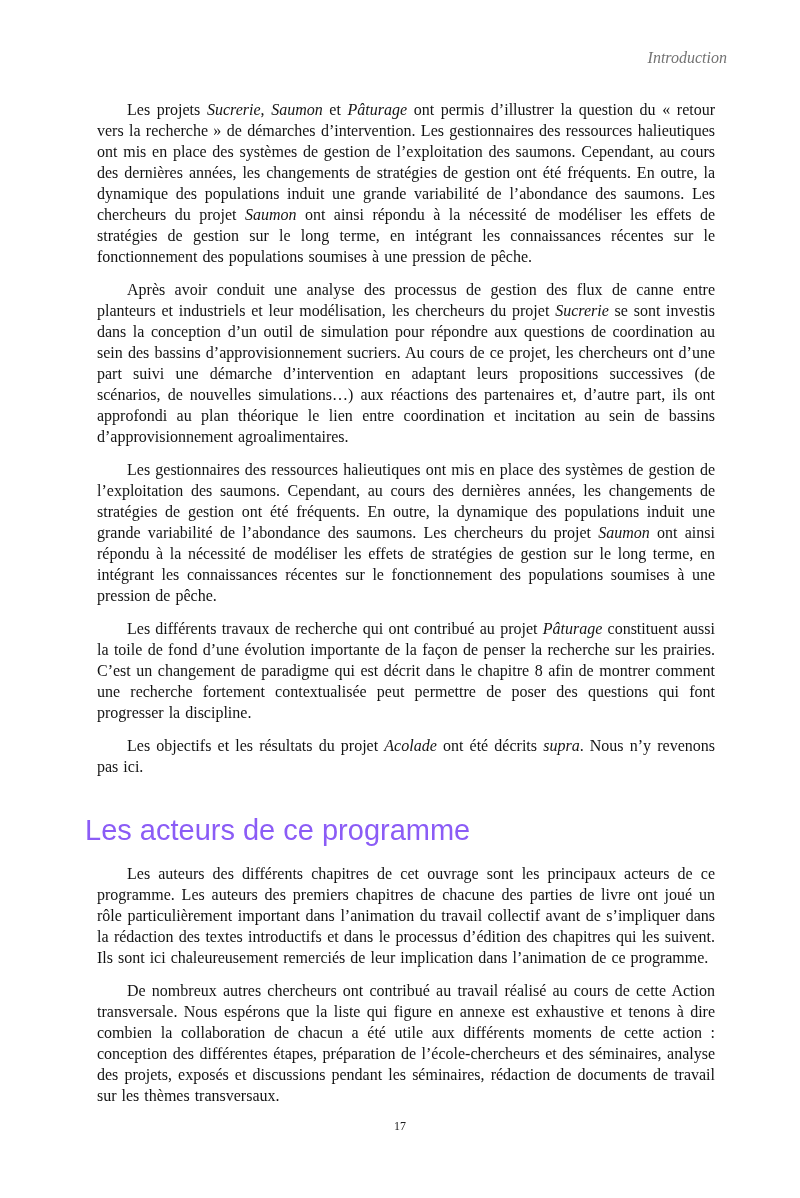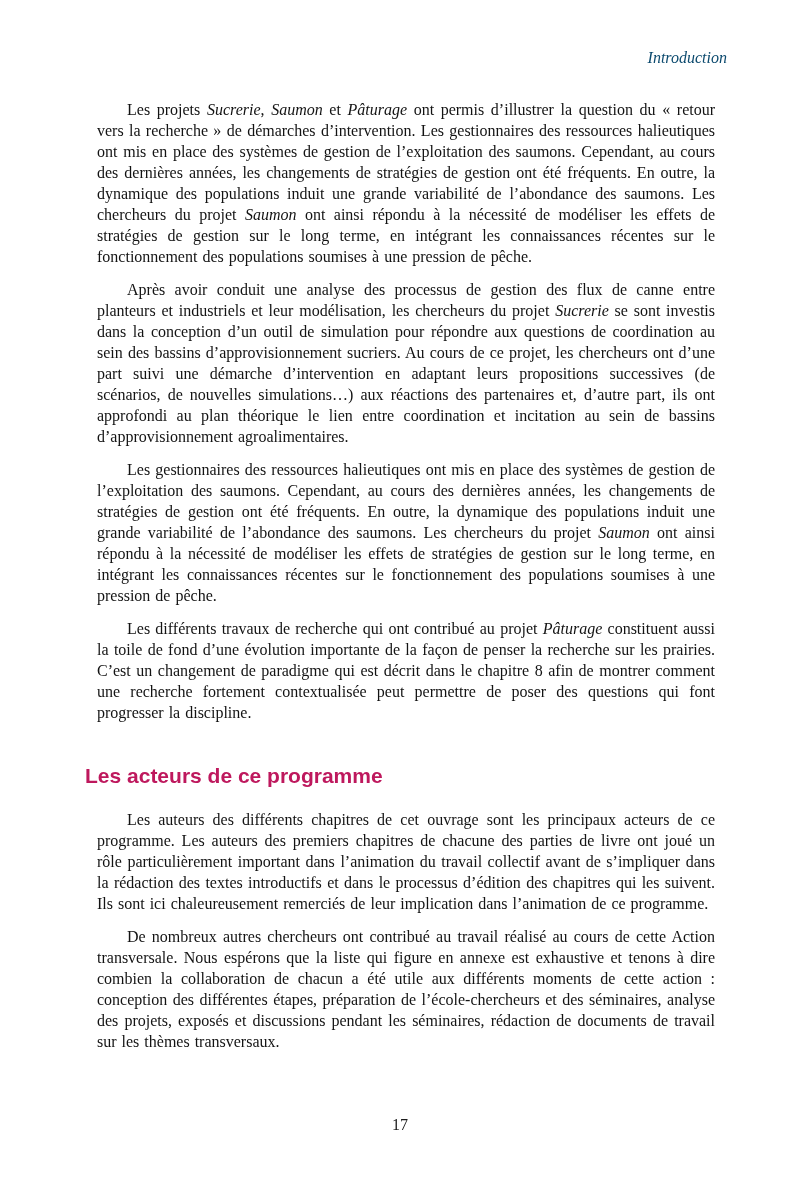--- a/index.html
+++ b/index.html
@@ -22,63 +22,64 @@
     left: 85px;
     top: 48px;
     width: 642px;
   }
   .running-head {
     text-align: right;
     font-style: italic;
     font-size: 16px;
     line-height: 20px;
     margin: 0 0 31px 0;
-    color: #0c4a6e;
+    color: #737373;
   }
   .body-text p {
     margin: 12px;
     font-size: 16px;
     line-height: 21px;
     text-align: justify;
     text-indent: 30px;
     color: #131313;
     word-spacing: 1px;
   }
   h1.section-heading {
     font-family: "Liberation Sans", sans-serif;
-    font-weight: 700;
-    font-size: 21px;
+    font-weight: 400;
+    font-size: 29px;
     line-height: 32px;
     letter-spacing: 0px;
     margin: 37px 0 17px 0;
-    color: #be185d;
+    color: #8b5cf6;
   }
   .page-footer {
     position: absolute;
     left: 0;
     bottom: 64px;
     width: 100%;
     text-align: center;
-    font-size: 16px;
+    font-size: 12px;
     color: #1b1b1b;
   }
 </style>
 </head>
 <body>
 
 <div class="page">
   <div class="content">
 
     <div class="running-head">Introduction</div>
 
     <div class="body-text">
       <p>Les projets <i>Sucrerie</i>, <i>Saumon</i> et <i>Pâturage</i> ont permis d’illustrer la question du « retour vers la recherche » de démarches d’intervention. Les gestionnaires des ressources halieutiques ont mis en place des systèmes de gestion de l’exploitation des saumons. Cependant, au cours des dernières années, les changements de stratégies de gestion ont été fréquents. En outre, la dynamique des populations induit une grande variabilité de l’abondance des saumons. Les chercheurs du projet <i>Saumon</i> ont ainsi répondu à la nécessité de modéliser les effets de stratégies de gestion sur le long terme, en intégrant les connaissances récentes sur le fonctionnement des populations soumises à une pression de pêche.</p>
       <p>Après avoir conduit une analyse des processus de gestion des flux de canne entre planteurs et industriels et leur modélisation, les chercheurs du projet <i>Sucrerie</i> se sont investis dans la conception d’un outil de simulation pour répondre aux questions de coordination au sein des bassins d’approvisionnement sucriers. Au cours de ce projet, les chercheurs ont d’une part suivi une démarche d’intervention en adaptant leurs propositions successives (de scénarios, de nouvelles simulations…) aux réactions des partenaires et, d’autre part, ils ont approfondi au plan théorique le lien entre coordination et incitation au sein de bassins d’approvisionnement agroalimentaires.</p>
       <p>Les gestionnaires des ressources halieutiques ont mis en place des systèmes de gestion de l’exploitation des saumons. Cependant, au cours des dernières années, les changements de stratégies de gestion ont été fréquents. En outre, la dynamique des populations induit une grande variabilité de l’abondance des saumons. Les chercheurs du projet <i>Saumon</i> ont ainsi répondu à la nécessité de modéliser les effets de stratégies de gestion sur le long terme, en intégrant les connaissances récentes sur le fonctionnement des populations soumises à une pression de pêche.</p>
       <p>Les différents travaux de recherche qui ont contribué au projet <i>Pâturage</i> constituent aussi la toile de fond d’une évolution importante de la façon de penser la recherche sur les prairies. C’est un changement de paradigme qui est décrit dans le chapitre 8 afin de montrer comment une recherche fortement contextualisée peut permettre de poser des questions qui font progresser la discipline.</p>
+      <p>Les objectifs et les résultats du projet <i>Acolade</i> ont été décrits <i>supra</i>. Nous n’y revenons pas ici.</p>
 
       <h1 class="section-heading">Les acteurs de ce programme</h1>
 
       <p>Les auteurs des différents chapitres de cet ouvrage sont les principaux acteurs de ce programme. Les auteurs des premiers chapitres de chacune des parties de livre ont joué un rôle particulièrement important dans l’animation du travail collectif avant de s’impliquer dans la rédaction des textes introductifs et dans le processus d’édition des chapitres qui les suivent. Ils sont ici chaleureusement remerciés de leur implication dans l’animation de ce programme.</p>
       <p>De nombreux autres chercheurs ont contribué au travail réalisé au cours de cette Action transversale. Nous espérons que la liste qui figure en annexe est exhaustive et tenons à dire combien la collaboration de chacun a été utile aux différents moments de cette action : conception des différentes étapes, préparation de l’école-chercheurs et des séminaires, analyse des projets, exposés et discussions pendant les séminaires, rédaction de documents de travail sur les thèmes transversaux.</p>
     </div>
   </div>
 
   <div class="page-footer">17</div>
 </div>

